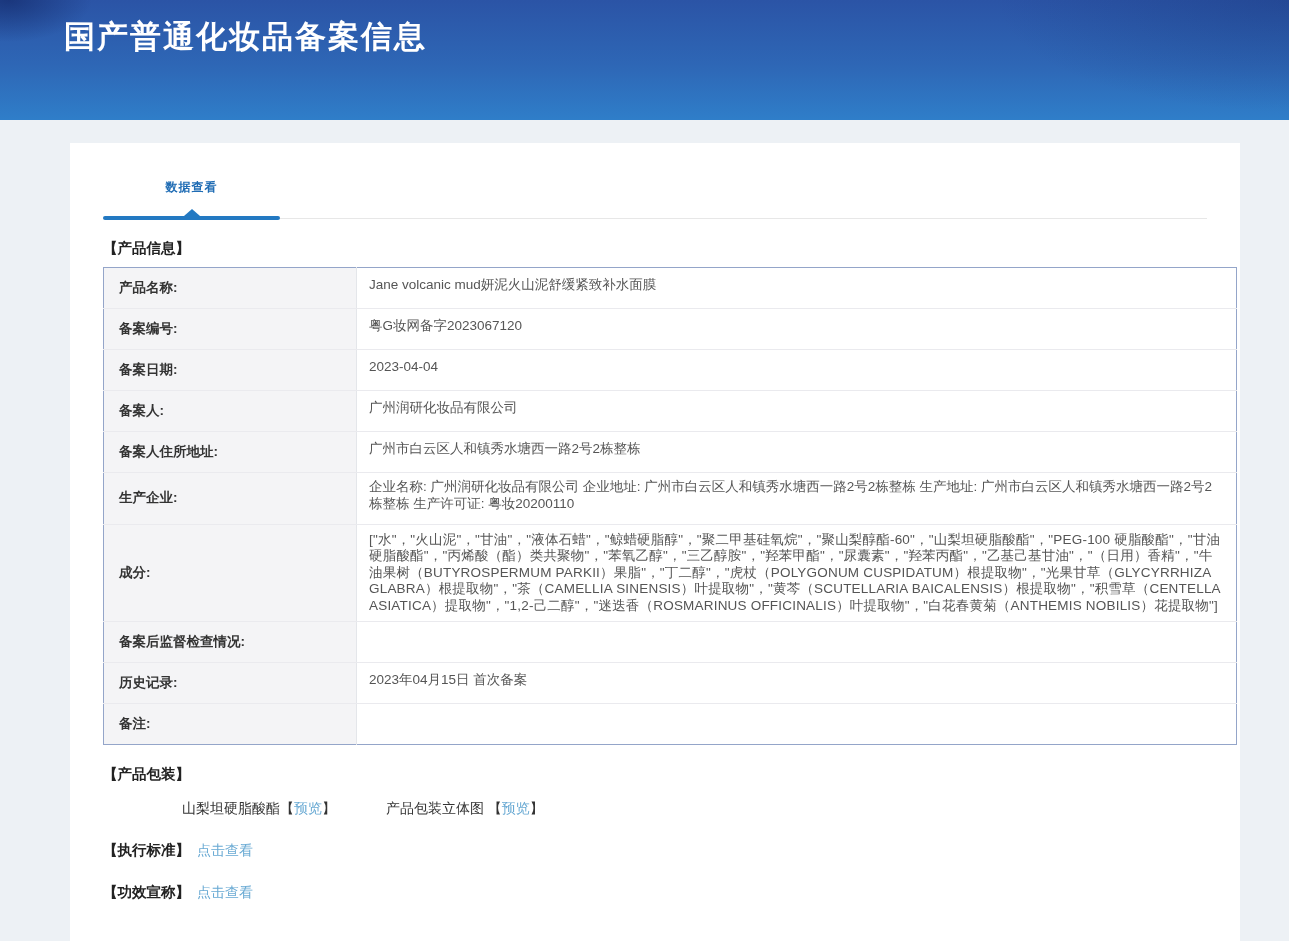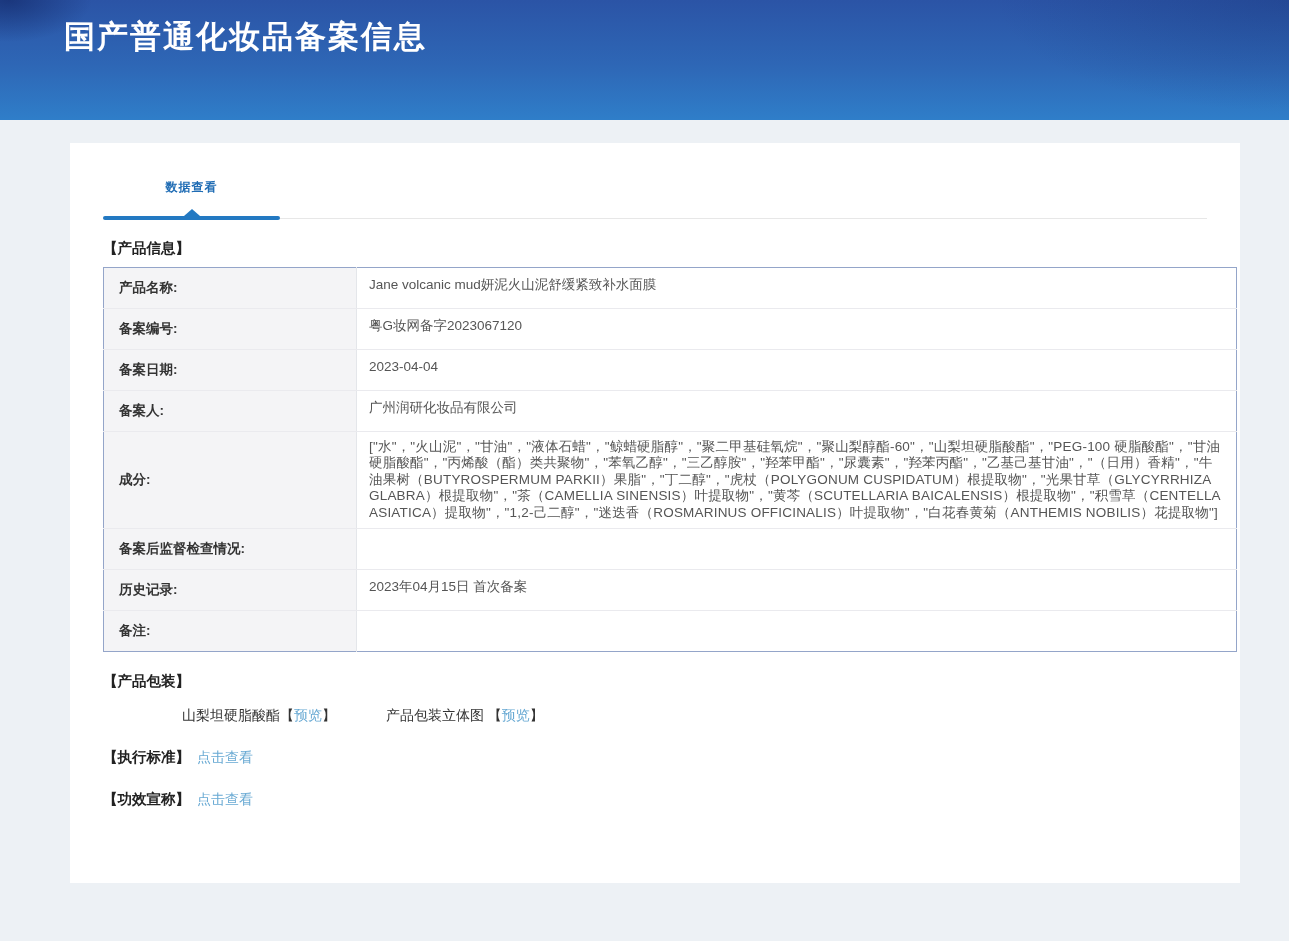--- a/index.html
+++ b/index.html
@@ -173,20 +173,28 @@
         <div class="cell value">粤G妆网备字2023067120</div>
       </div>
       <div class="row">
         <div class="cell label">备案日期:</div>
         <div class="cell value">2023-04-04</div>
       </div>
       <div class="row">
         <div class="cell label">备案人:</div>
         <div class="cell value">广州润研化妆品有限公司</div>
       </div>
+      <div class="row">
+        <div class="cell label">备案人住所地址:</div>
+        <div class="cell value">广州市白云区人和镇秀水塘西一路2号2栋整栋</div>
+      </div>
+      <div class="row">
+        <div class="cell label">生产企业:</div>
+        <div class="cell value">企业名称: 广州润研化妆品有限公司 企业地址: 广州市白云区人和镇秀水塘西一路2号2栋整栋 生产地址: 广州市白云区人和镇秀水塘西一路2号2栋整栋 生产许可证: 粤妆20200110</div>
+      </div>
       <div class="row tall">
         <div class="cell label">成分:</div>
         <div class="cell value">["水"，"火山泥"，"甘油"，"液体石蜡"，"鲸蜡硬脂醇"，"聚二甲基硅氧烷"，"聚山梨醇酯-60"，"山梨坦硬脂酸酯"，"PEG-100 硬脂酸酯"，"甘油硬脂酸酯"，"丙烯酸（酯）类共聚物"，"苯氧乙醇"，"三乙醇胺"，"羟苯甲酯"，"尿囊素"，"羟苯丙酯"，"乙基己基甘油"，"（日用）香精"，"牛油果树（BUTYROSPERMUM PARKII）果脂"，"丁二醇"，"虎杖（POLYGONUM CUSPIDATUM）根提取物"，"光果甘草（GLYCYRRHIZA GLABRA）根提取物"，"茶（CAMELLIA SINENSIS）叶提取物"，"黄芩（SCUTELLARIA BAICALENSIS）根提取物"，"积雪草（CENTELLA ASIATICA）提取物"，"1,2-己二醇"，"迷迭香（ROSMARINUS OFFICINALIS）叶提取物"，"白花春黄菊（ANTHEMIS NOBILIS）花提取物"]</div>
       </div>
       <div class="row">
         <div class="cell label">备案后监督检查情况:</div>
         <div class="cell value"></div>
       </div>
       <div class="row">
         <div class="cell label">历史记录:</div>

